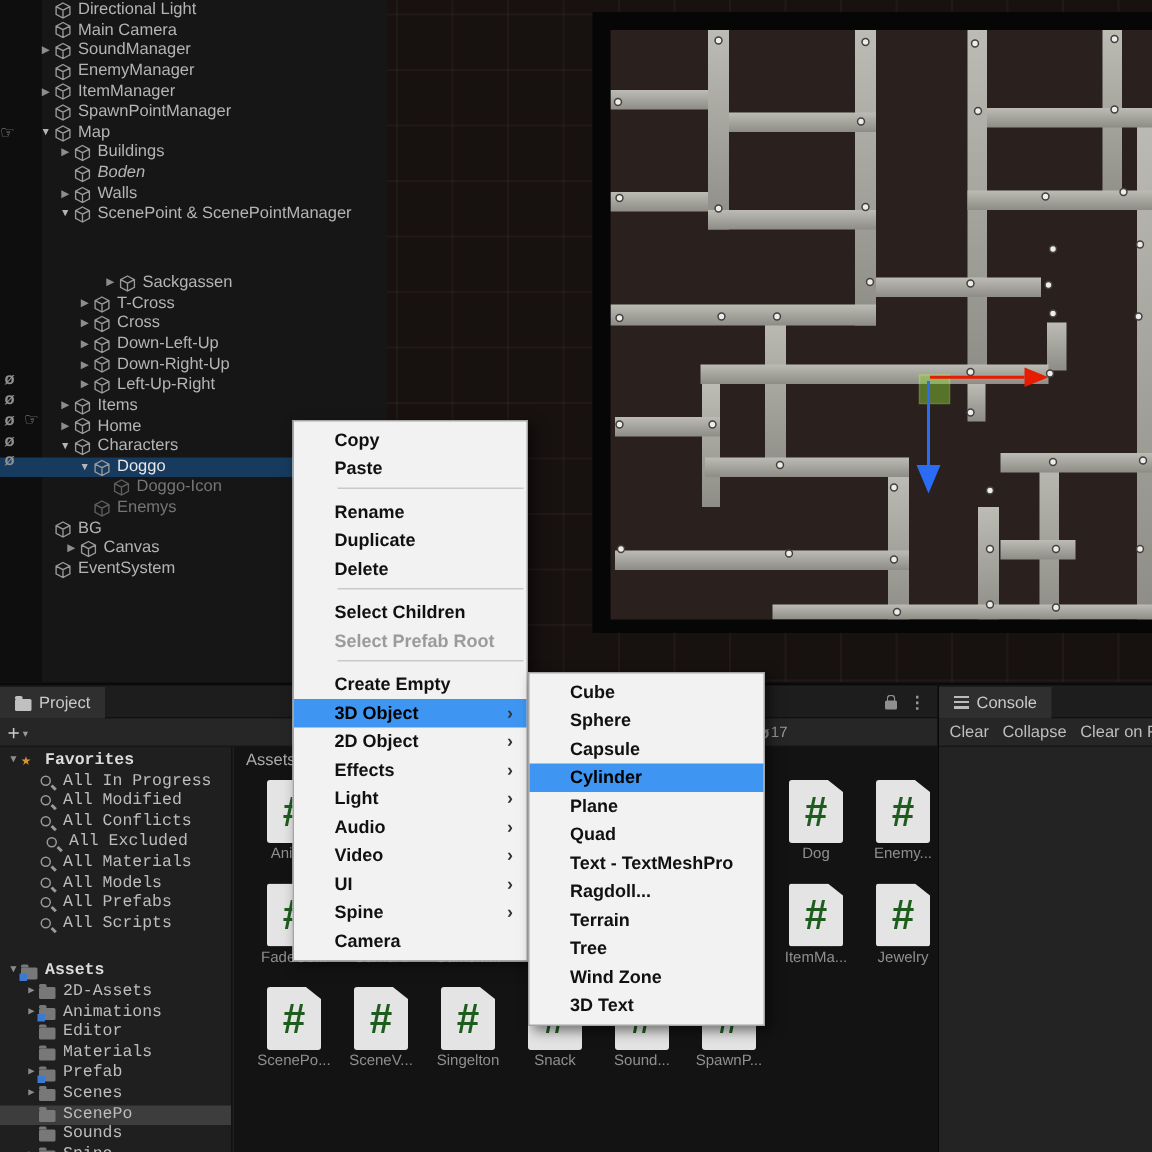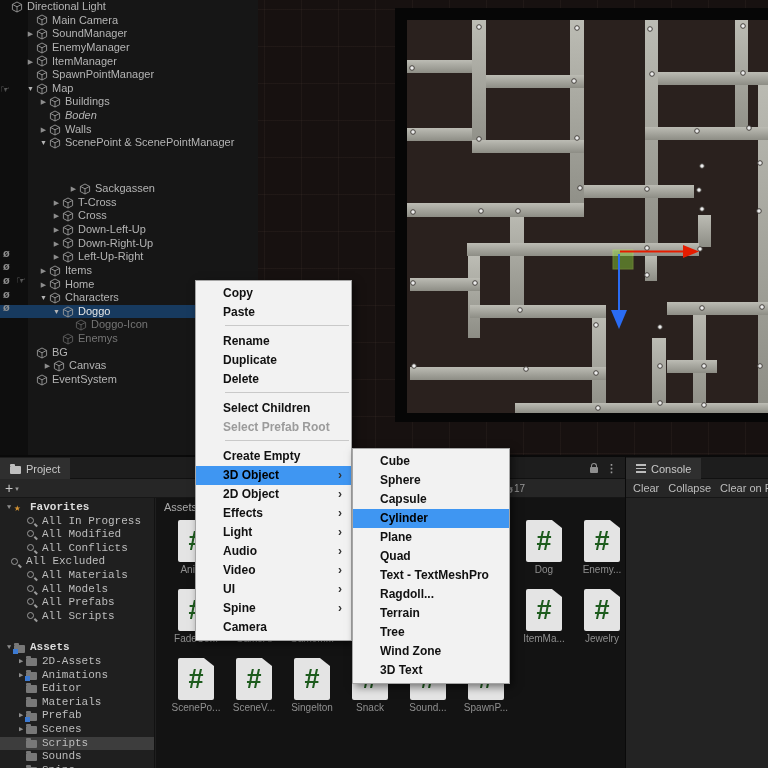--- a/index.html
+++ b/index.html
@@ -120,21 +120,21 @@
 </style>
 </head>
 <body>
 
 <div id="app">
 
   <section id="hierarchy">
     <div class="gutter-strip"></div>
     <div id="hrows">
 
-        <div class="hrow exp-none" style="">
+        <div class="hrow exp-none" style="padding-left: 25px;">
           <span class="exp"></span>
           <span class="cube">
             <svg width="12" height="12" viewBox="0 0 12 12">
               <path d="M6 1 L10.6 3.4 V8.6 L6 11 L1.4 8.6 V3.4 Z M1.4 3.4 L6 5.8 L10.6 3.4 M6 5.8 V11" stroke="#9a9a9a" stroke-width="0.9" fill="none"></path>
             </svg>
           </span>
           <span class="hlabel">Directional Light</span>
         </div>
 
         <div class="hrow exp-none" style="padding-left: 25px;">
@@ -706,21 +706,21 @@
           <span class="ticon"></span>
           <span class="plabel">All Modified</span>
         </div>
 
         <div class="prow ic-search" style="padding-left: 16px;">
           <span class="exp"></span>
           <span class="ticon"></span>
           <span class="plabel">All Conflicts</span>
         </div>
 
-        <div class="prow ic-search" style="padding-left: 0;">
+        <div class="prow ic-search" style="padding-left: 20px;">
           <span class="exp"></span>
           <span class="ticon"></span>
           <span class="plabel">All Excluded</span>
         </div>
 
         <div class="prow ic-search" style="padding-left: 16px;">
           <span class="exp"></span>
           <span class="ticon"></span>
           <span class="plabel">All Materials</span>
         </div>
@@ -793,21 +793,21 @@
 
         <div class="prow exp-closed ic-folder" style="padding-left: 16px;">
           <span class="exp"></span>
           <span class="ticon"></span>
           <span class="plabel">Scenes</span>
         </div>
 
         <div class="prow st-selected ic-folder" style="padding-left: 16px;">
           <span class="exp"></span>
           <span class="ticon"></span>
-          <span class="plabel">Scripts</span>
+          <span class="plabel">ScenePo</span>
         </div>
 
         <div class="prow ic-folder" style="padding-left: 16px;">
           <span class="exp"></span>
           <span class="ticon"></span>
           <span class="plabel">Sounds</span>
         </div>
 
         <div class="prow exp-closed ic-folder" style="padding-left: 16px;">
           <span class="exp"></span>

